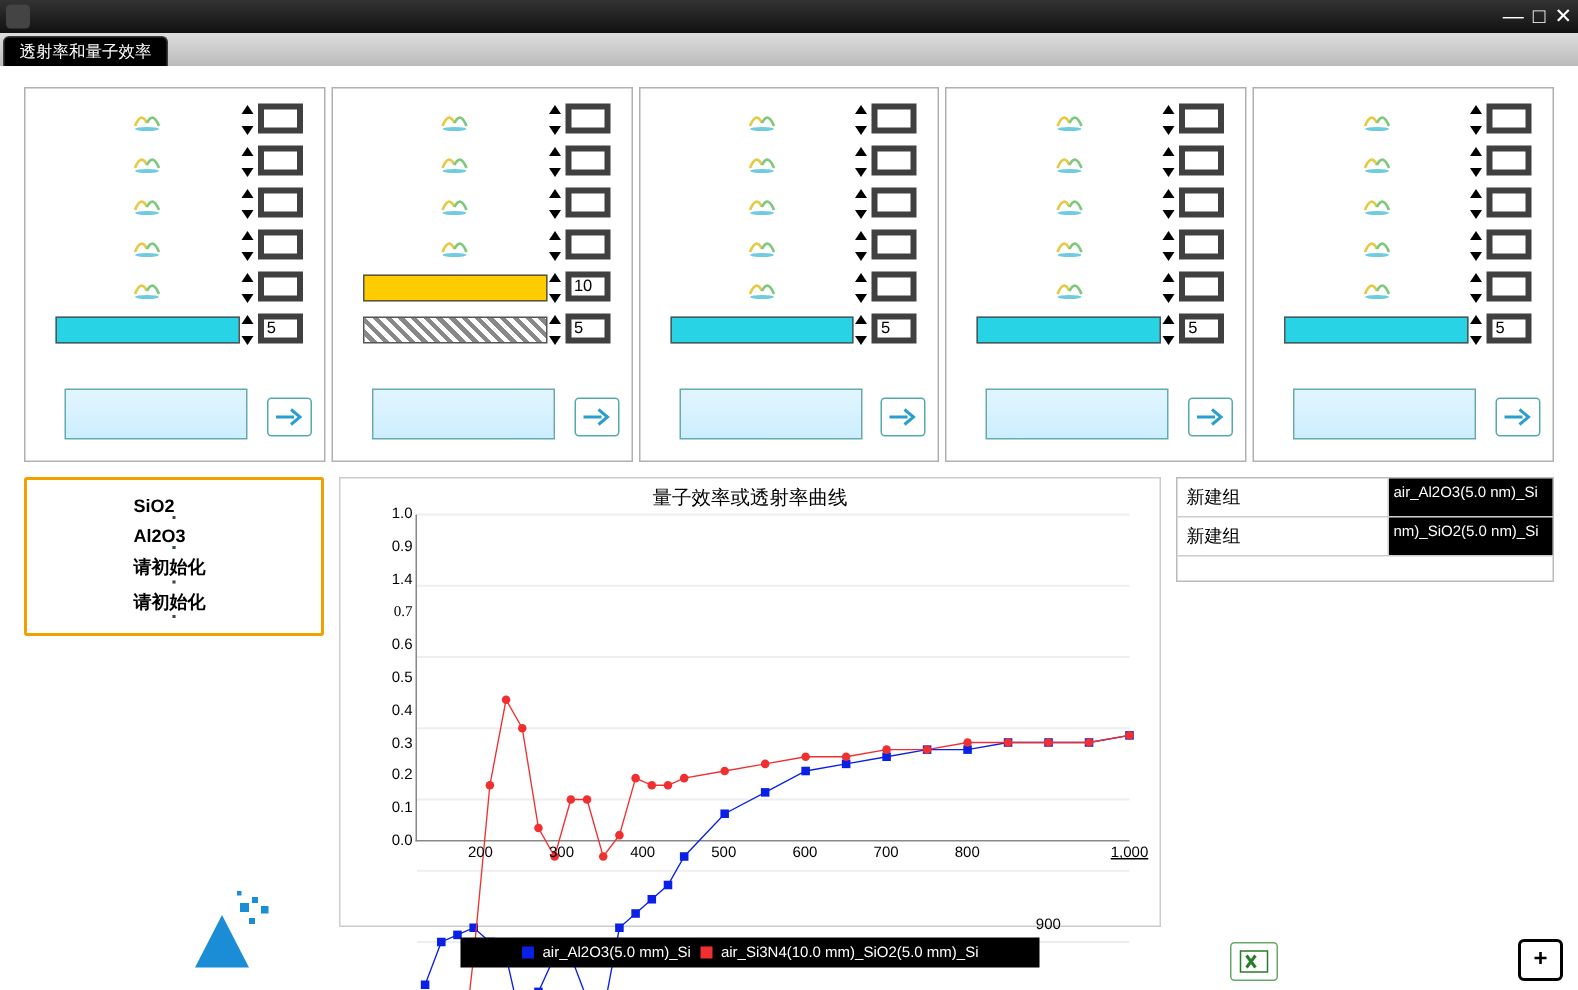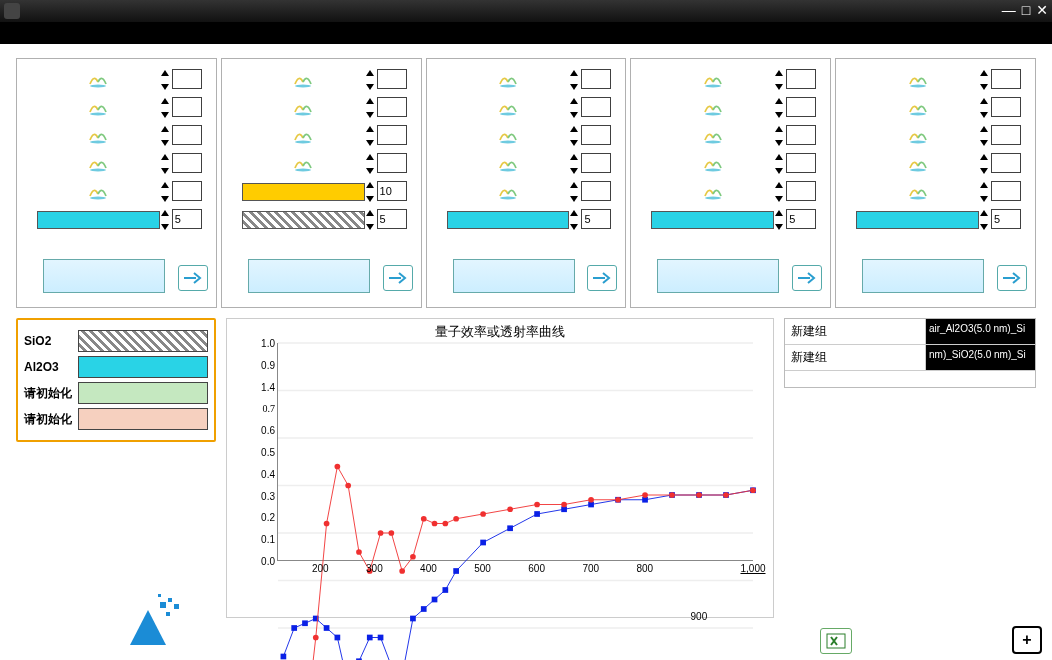--- a/index.html
+++ b/index.html
@@ -23,29 +23,29 @@
   .leaf-icon svg{display:block;}
   .layer-bar{position:absolute;left:0;right:0;top:2px;bottom:2px;border:1px solid #555;}
   .c-al2o3{background:#29d3e6;}
   .c-si3n4{background:#ffcc00;}
   .c-sio2{background:repeating-linear-gradient(45deg,#fff 0 3px,#888 3px 6px);}
   .spin-col{position:absolute;right:0;top:0;bottom:46px;width:36px;}
   .spin-arrows{position:absolute;left:-10px;width:10px;height:22px;}
   .spin-arrows:before,.spin-arrows:after{content:"";position:absolute;left:1px;width:0;height:0;border-left:4px solid transparent;border-right:4px solid transparent;}
   .spin-arrows:before{top:1px;border-bottom:6px solid #000;}
   .spin-arrows:after{bottom:1px;border-top:6px solid #000;}
-  .spin-box{position:absolute;left:2px;width:30px;height:20px;border:1px solid #404040;font-size:11px;padding:1px 2px;box-sizing:border-box;background:#fff;}
+  .spin-box{position:absolute;left:2px;width:30px;height:20px;border:4px solid #404040;font-size:11px;padding:1px 2px;box-sizing:border-box;background:#fff;}
   .substrate{position:absolute;left:14px;bottom:4px;width:120px;height:32px;border:1px solid #6aa;background:linear-gradient(#e2f5ff,#cceeff);}
   .run-btn{position:absolute;right:-2px;bottom:6px;width:28px;height:24px;border:1px solid #5aa;border-radius:3px;background:#fff;display:flex;align-items:center;justify-content:center;cursor:pointer;}
   .run-btn svg{display:block;}
 
   
   .bottom-row{display:flex;padding:0 16px 8px;gap:10px;align-items:flex-start;}
   .legend-panel{width:200px;border:2px solid #f0a000;border-radius:2px;padding:6px 6px;box-sizing:border-box;background:#fff;}
-  .legend-row{display:flex;align-items:center;margin:4px 0;font-size:12px;}
+  .legend-row{display:flex;align-items:center;margin:4px 0;font-size:12px;flex-direction:column;}
   .legend-label{width:54px;font-weight:bold;}
   .legend-swatch{flex:1;height:20px;border:1px solid #444;}
   .sw-sio2{background:repeating-linear-gradient(45deg,#fff 0 3px,#888 3px 6px);}
   .sw-al2o3{background:#29d3e6;}
   .sw-si3n4{background:#ffcc00;}
   .sw-sub{background:linear-gradient(#e2f5ff,#cceeff);}
   .sw-green{background:#c5e8c0;}
   .sw-peach{background:#f6d0bf;}
 
   .chart-panel{flex:1;position:relative;border:1px solid #ccc;height:300px;box-sizing:border-box;padding:4px 8px 30px;}
@@ -74,20 +74,23 @@
 <body>
 
 <div class="window">
   <div class="titlebar">
     <div class="left-icon"></div>
     <div class="controls">
       <span>—</span>
       <span>□</span>
       <span>✕</span>
     </div>
+  </div>
+  <div class="tabbar">
+    <div class="tab">透射率和量子效率</div>
   </div>
 
   <div class="content">
 
     <div class="top-row" id="top-row">
         <div class="stack-panel">
           <div class="stack-body">
             <div class="layers-area">
               <div class="layer-slot" style="top: 0px;">
                 <div class="leaf-icon">
@@ -563,20 +566,26 @@
             <span style="left: 9.09091%;">200</span>
             <span style="left: 20.4545%;">300</span>
             <span style="left: 31.8182%;">400</span>
             <span style="left: 43.1818%;">500</span>
             <span style="left: 54.5455%;">600</span>
             <span style="left: 65.9091%;">700</span>
             <span style="left: 77.2727%;">800</span>
             <span style="left: 88.6364%; margin-top: 48px;">900</span>
             <span style="left: 100%; text-decoration: underline;">1,000</span>
           </div>
+        <div class="legend-strip">
+          <span class="marker blue"></span>
+          <span>air_Al2O3(5.0 mm)_Si</span>
+          <span class="marker red"></span>
+          <span>air_Si3N4(10.0 mm)_SiO2(5.0 mm)_Si</span>
+        </div>
       </div>
 
       <div class="groups-panel" id="groups-panel">
           <div class="g-row">
             <div class="g-label-cell">新建组</div>
             <div class="g-data-cell">air_Al2O3(5.0 nm)_Si</div>
           </div>
           <div class="g-row">
             <div class="g-label-cell">新建组</div>
             <div class="g-data-cell">nm)_SiO2(5.0 nm)_Si</div>

